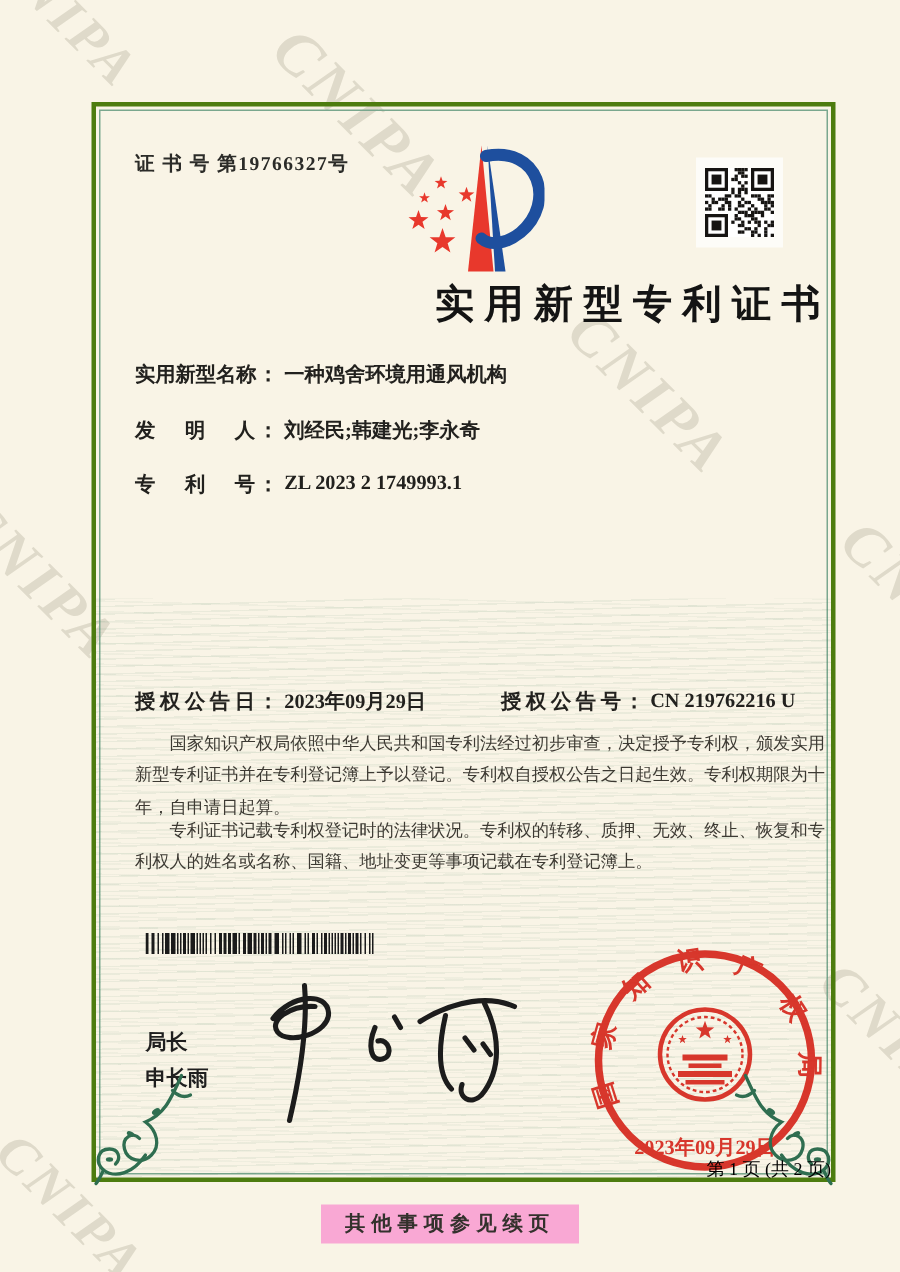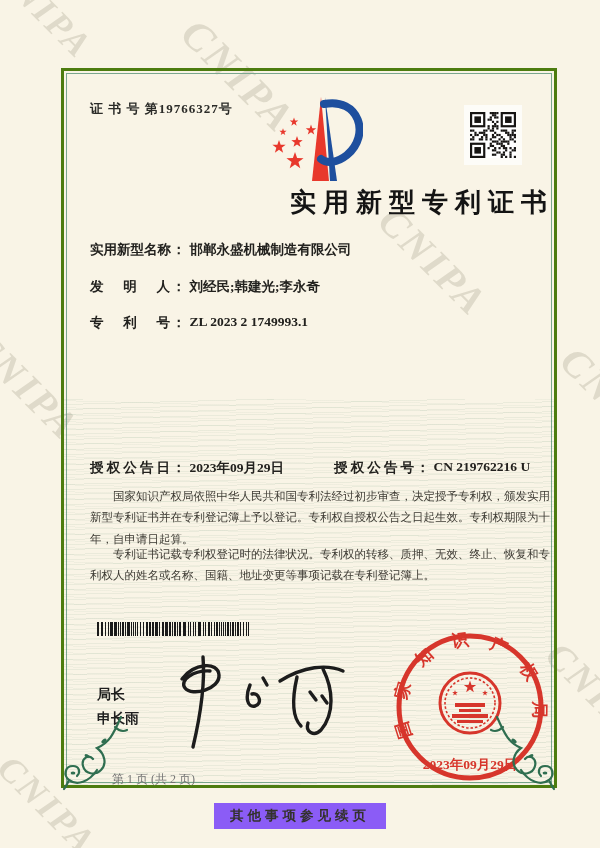--- a/index.html
+++ b/index.html
@@ -26,23 +26,23 @@
   .lab{display:inline-block;width:80px;text-align:justify;text-align-last:justify;vertical-align:top;}
   .colon{display:inline-block;margin:0 4px 0 2px;vertical-align:top;}
   .val{display:inline-block;vertical-align:top;white-space:pre-line;max-width:370px;}
   .pair2{position:absolute;left:244px;top:0;}
   .legal{left:26px;width:464px;font-size:11.5px;line-height:1.85;color:#3d3a33;
          text-indent:2em;font-weight:500;}
   .sig-title{left:33px;top:615px;font-size:14px;color:#1f1f1f;font-weight:600;
              font-family:"Liberation Sans","DejaVu Sans",sans-serif;}
   .sig-name{left:33px;top:639px;font-size:14px;color:#1f1f1f;font-weight:600;
             font-family:"Liberation Sans","DejaVu Sans",sans-serif;}
-  .footer-page{left:0;right:0;top:700px;text-align:left;font-size:12px;color:#737373;padding-left:48px;}
+  .footer-page{left:0;right:0;top:700px;text-align:right;font-size:12px;color:#000000;padding-left:48px;}
   .note{position:absolute;z-index:1;left:0;right:0;top:803px;text-align:center;}
-  .note span{display:inline-block;background:#8b5cf6;padding:4px 16px;font-size:13.5px;
+  .note span{display:inline-block;background:#f9a8d4;padding:4px 16px;font-size:13.5px;
              letter-spacing:4px;color:#33312c;font-weight:600;}
   svg{display:block;}
 </style>
 </head>
 <body>
 
 <div class="page">
 
   <div id="wm-layer">
       <div class="wm" style="left: -18px; top: -12px; font-size: 36px;">CNIPA</div>
@@ -197,21 +197,21 @@
           <rect x="30.66666666666667" y="43.80952380952381" width="2.1904761904761907" height="2.1904761904761907" fill="#161412"></rect>
           <rect x="35.04761904761905" y="43.80952380952381" width="2.1904761904761907" height="2.1904761904761907" fill="#161412"></rect>
           <rect x="39.42857142857143" y="43.80952380952381" width="2.1904761904761907" height="2.1904761904761907" fill="#161412"></rect>
           <rect x="43.80952380952381" y="43.80952380952381" width="2.1904761904761907" height="2.1904761904761907" fill="#161412"></rect>
         </svg>
     </div>
 
     <div class="abs title">实用新型专利证书</div>
 
     <div class="abs row" style="top:170px">
-      <span class="lab">实用新型名称</span><span class="colon">：</span><span class="val">邯郸永盛机械制造有限公司</span>
+      <span class="lab">实用新型名称</span><span class="colon">：</span><span class="val">一种鸡舍环境用通风机构</span>
     </div>
     <div class="abs row" style="top:207px">
       <span class="lab">发明人</span><span class="colon">：</span><span class="val">刘经民;韩建光;李永奇</span>
     </div>
     <div class="abs row" style="top:243px">
       <span class="lab">专利号</span><span class="colon">：</span><span class="val">ZL 2023 2 1749993.1</span>
     </div>
     <div class="abs row" style="top:388px">
       <span class="lab">授权公告日</span><span class="colon">：</span><span class="val">2023年09月29日</span>
       <span class="pair2">

